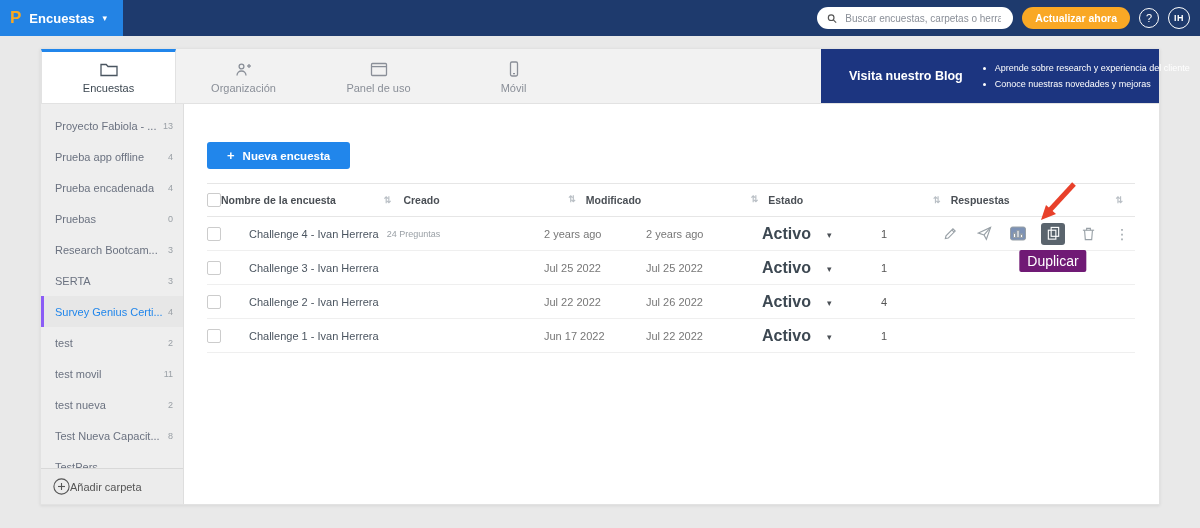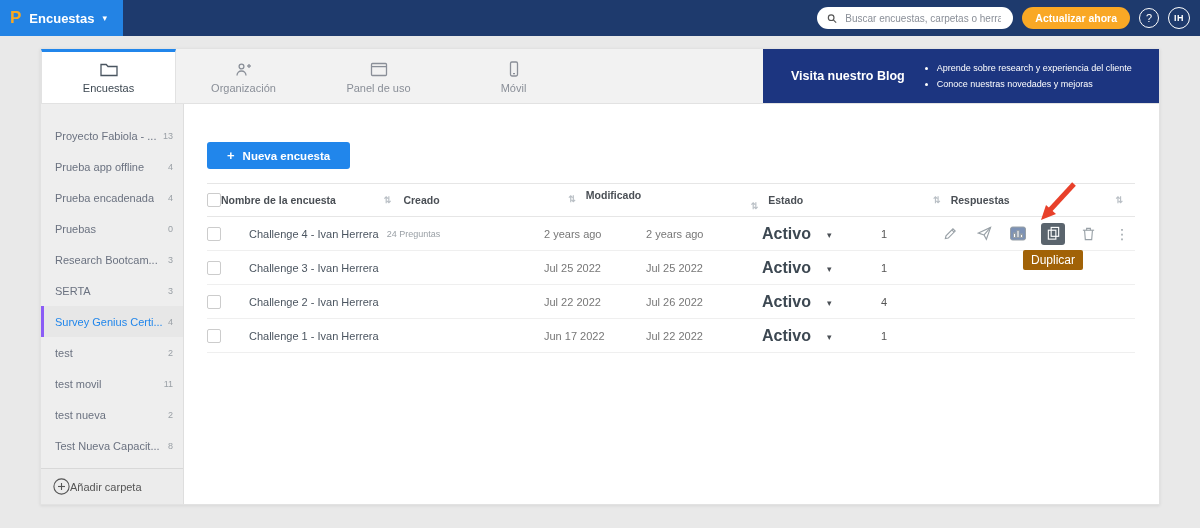--- a/index.html
+++ b/index.html
@@ -30,51 +30,51 @@
   .card { position:absolute; left:40px; top:48px; width:1120px; box-shadow:0 1px 3px rgba(0,0,0,.08); }
 
   
   .tabs-row { display:flex; height:56px; background:#f2f2f2; border:1px solid #e2e2e2; }
   .tabs { display:flex; height:100%; }
   .tab { width:135px; display:flex; flex-direction:column; align-items:center; justify-content:center; gap:5px; color:#8a8f98; font-size:11px; border-top:3px solid transparent; cursor:pointer; }
   .tab svg { stroke:#8a8f98; }
   .tab.active { background:#fff; border-top:3px solid #2186eb; border-left:1px solid #e2e2e2; border-right:1px solid #e2e2e2; color:#3d4852; }
   .tab.active svg { stroke:#4a5560; }
 
-  .banner { margin-left:auto; width:396px; background:#1c3580; display:flex; align-items:center; color:#fff; }
+  .banner { margin-left:auto; width:338px; background:#1c3580; display:flex; align-items:center; color:#fff; }
   .banner-title { font-size:12.5px; font-weight:700; padding:0 18px 0 28px; white-space:nowrap; }
   .banner ul { margin:0; padding-left:14px; list-style:disc; }
   .banner li { font-size:9px; line-height:1.8; white-space:nowrap; }
 
   
   .body-row { display:flex; background:#fff; border:1px solid #e2e2e2; border-top:none; height:401px; }
 
   
   .sidebar { width:150px; background:#eeeeee; border-right:1px solid #dedede; display:flex; flex-direction:column; }
-  .folder-list { height:365px; overflow:hidden; padding-top:16px; }
+  .folder-list { height:365px; overflow:hidden; padding-top:6px; }
   .folder-item { height:31px; display:flex; align-items:center; padding:0 10px 0 11px; font-size:11px; color:#6b7280; cursor:pointer; border-left:3px solid transparent; }
   .folder-item .flabel { overflow:hidden; white-space:nowrap; text-overflow:ellipsis; max-width:110px; }
   .folder-item .count { margin-left:auto; font-size:9px; color:#9aa0a6; }
   .folder-item.selected { border-left:3px solid #8b5cf6; background:#e7e7e7; }
   .folder-item.selected .flabel { color:#2186eb; }
   .add-folder { height:36px; margin-top:auto; border-top:1px solid #d8d8d8; background:#ececec; display:flex; align-items:center; padding:0 12px; font-size:11px; color:#555; cursor:pointer; }
 
   
   .main { flex:1; position:relative; padding:38px 24px 0 23px; }
   .new-btn { background:#2186eb; color:#fff; border:none; border-radius:3px; font-size:11.5px; font-weight:600; padding:6px 20px; display:inline-flex; align-items:center; gap:8px; cursor:pointer; font-family:"Liberation Sans", sans-serif; }
   .new-btn .plus { font-size:13px; font-weight:700; }
 
   .table { margin-top:14px; }
   .thead { display:flex; align-items:center; height:34px; border-top:1px solid #e6e6e6; border-bottom:1px solid #e6e6e6; font-size:10.5px; font-weight:700; color:#4a4f55; }
   .row { display:flex; align-items:center; height:34px; border-bottom:1px solid #efefef; font-size:11px; color:#555; }
 
   .col-cb { width:42px; display:flex; align-items:center; }
   .col-name { width:295px; display:flex; align-items:center; gap:8px; }
   .col-created { width:102px; }
-  .col-modified { width:98px;flex-direction:column; }
+  .col-modified { width:98px; }
   .col-status { width:65px; }
   .col-status-h { width:101px; display:flex; align-items:center; }
   .col-caret { width:36px; }
   .col-resp { width:76px; display:flex; align-items:center; }
   .col-actions { flex:1; display:flex; align-items:center; justify-content:flex-end; gap:12px; padding-right:2px; }
 
   .hcell { display:flex; width:100%; }
   .sort { margin-left:auto; margin-right:12px; font-size:9px; color:#b9bfc5; cursor:pointer; }
   .col-created .sort, .col-modified .sort, .col-status-h .sort, .col-resp .sort { margin-right:10px; }
 
@@ -87,21 +87,21 @@
   .status-caret { font-size:9px; color:#4a4f55; cursor:pointer; }
   .resp-val { padding-left:18px; color:#555; }
 
   .icon-btn { width:22px; height:22px; display:flex; align-items:center; justify-content:center; background:transparent; border:none; cursor:pointer; padding:0; color:#98a0a6; }
   .icon-btn svg { stroke:#98a0a6; }
   .kebab { font-size:14px; color:#98a0a6; line-height:1; }
 
   .dup-wrap { position:relative; }
   .dup-btn { background:#5a646d; border-radius:3px; width:24px; height:22px; }
   .dup-btn svg { stroke:#fff; }
-  .tooltip { position:absolute; top:27px; left:50%; transform:translateX(-50%); background:#a16207; color:#fff; font-size:12px; padding:3px 8px; border-radius:2px; white-space:nowrap; z-index:8; }
+  .tooltip { position:absolute; top:27px; left:50%; transform:translateX(-50%); background:#701a75; color:#fff; font-size:14px; padding:3px 8px; border-radius:2px; white-space:nowrap; z-index:8; }
   .red-arrow { position:absolute; left:-4px; top:-44px; width:44px; height:46px; z-index:9; pointer-events:none; }
 </style>
 </head>
 <body>
 
 <header class="topbar">
   <div class="brand">
     <span class="logo-char">P</span>
     <span class="brand-label">Encuestas</span>
     <span class="brand-caret">▾</span>

